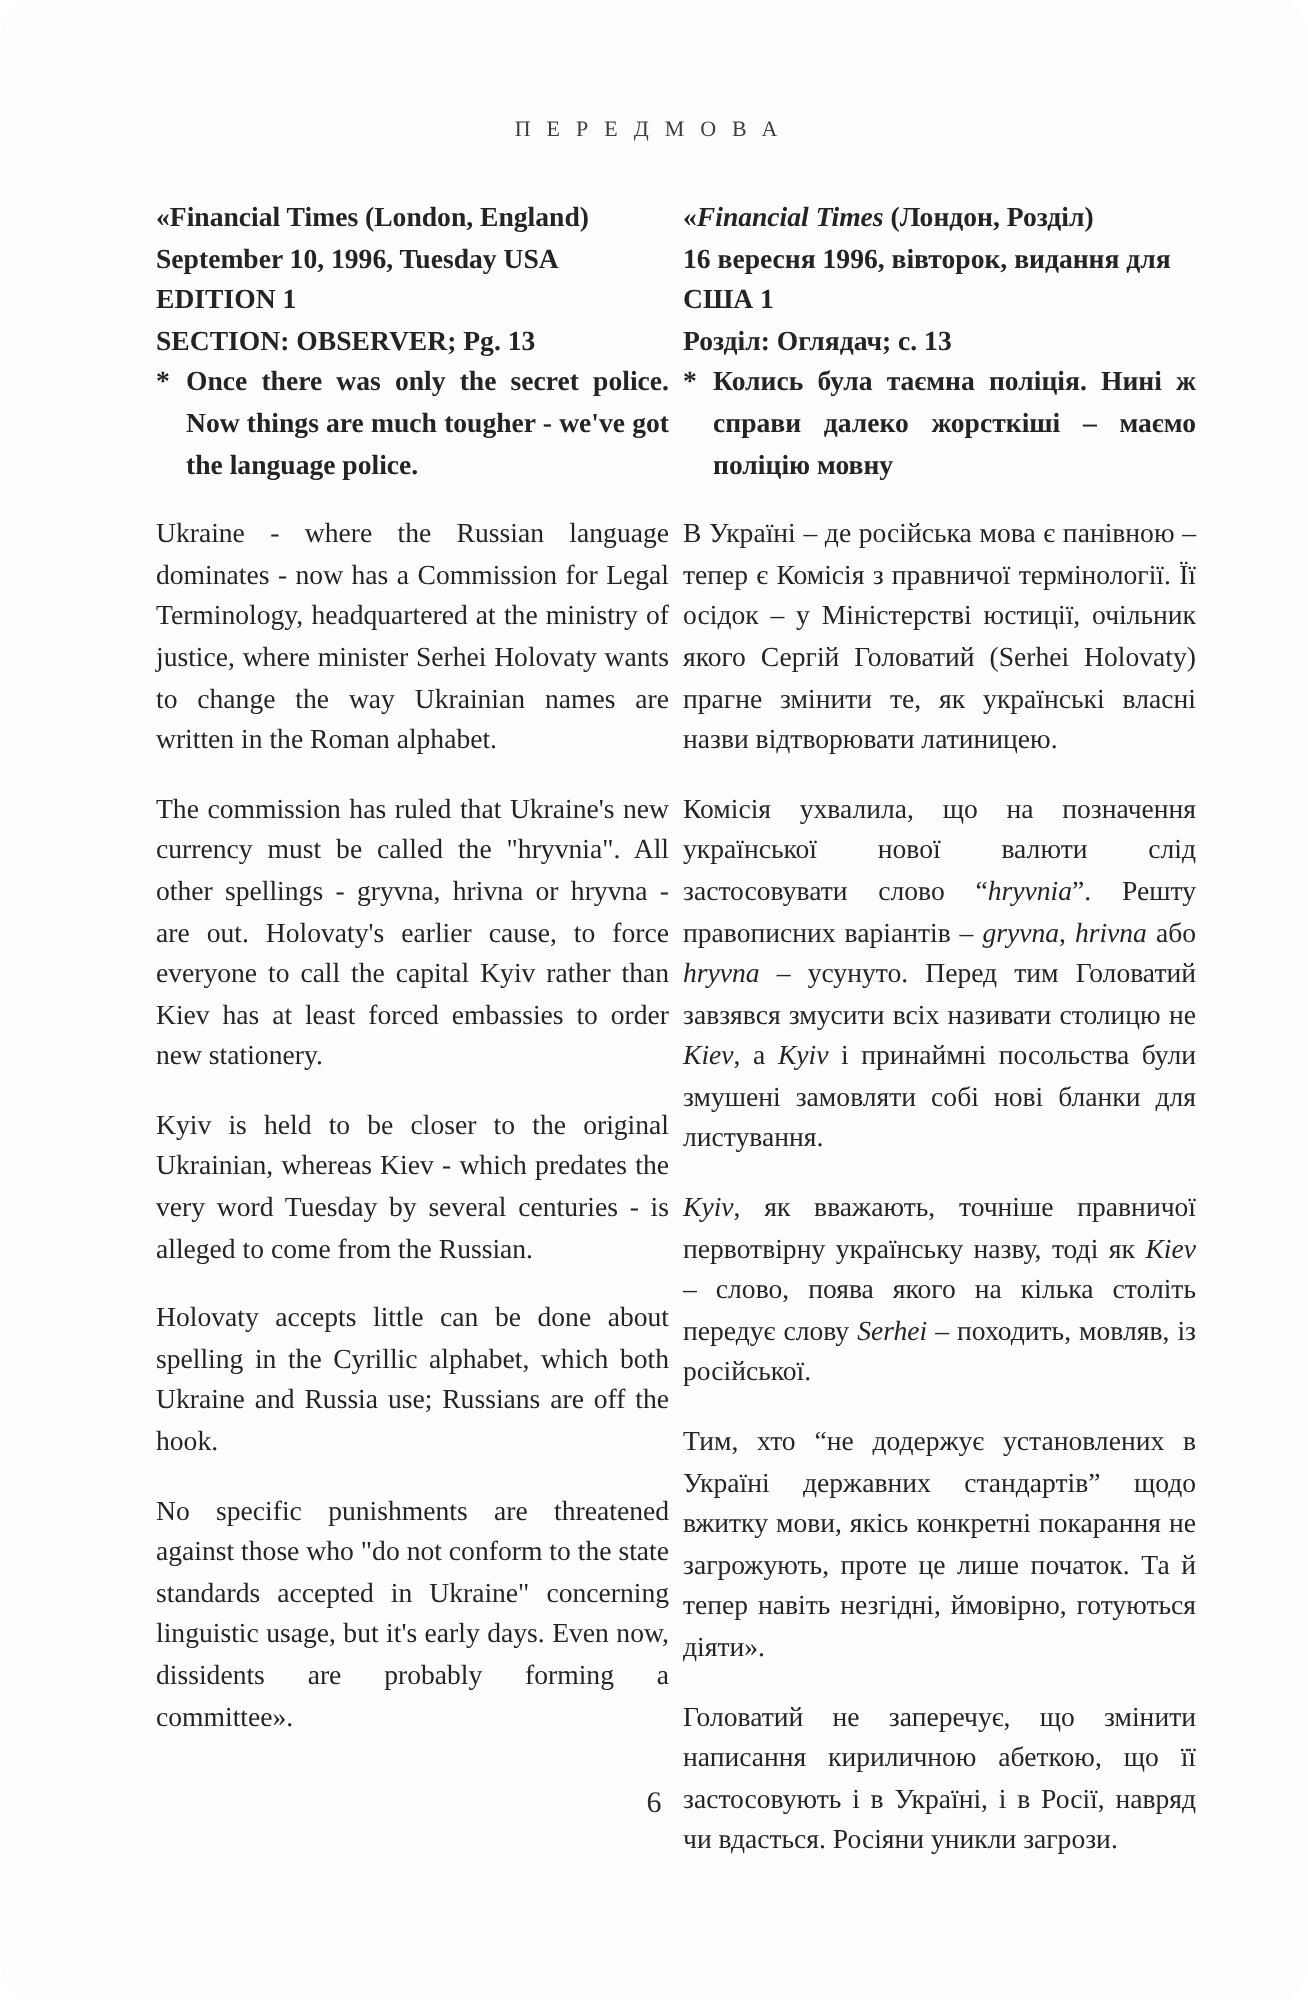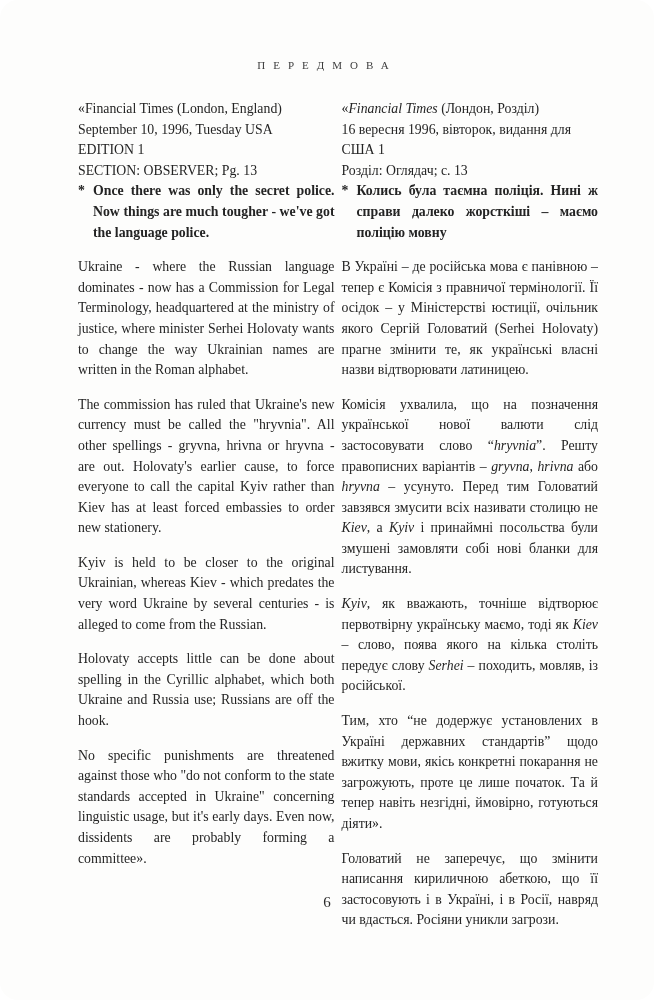--- a/index.html
+++ b/index.html
@@ -33,21 +33,21 @@
   }
   .column {
     flex: 1;
     min-width: 0;
     font-size: 13.8px;
     line-height: 20.6px;
     text-align: justify;
     hyphens: auto;
     -webkit-hyphens: auto;
   }
-  .meta-block { margin: 0; }
+  .meta-block { margin: 0; font-weight: bold; }
   .meta-line { text-align: left; }
   .bullet-block {
     display: flex;
     font-weight: bold;
     margin: 0 0 14px 0;
   }
   .bullet-marker { flex: none; width: 15px; text-align: left; }
   .bullet-text { flex: 1; min-width: 0; text-align: justify; }
   .para { margin: 0 0 14px 0; }
   .it { font-style: italic; }
@@ -75,37 +75,37 @@
           <div class="meta-line"><span>September 10, 1996, Tuesday USA</span></div>
           <div class="meta-line"><span>EDITION 1</span></div>
           <div class="meta-line"><span>SECTION: OBSERVER; Pg. 13</span></div>
         </div>
         <div class="bullet-block">
           <span class="bullet-marker">*</span>
           <div class="bullet-text"><span class="bd">Once there was only the secret police. Now things are much tougher - we've got the language police.</span></div>
         </div>
         <p class="para"><span>Ukraine - where the Russian language dominates - now has a Commission for Legal Terminology, headquartered at the ministry of justice, where minister Serhei Holovaty wants to change the way Ukrainian names are written in the Roman alphabet.</span></p>
         <p class="para"><span>The commission has ruled that Ukraine's new currency must be called the "hryvnia". All other spellings - gryvna, hrivna or hryvna - are out. Holovaty's earlier cause, to force everyone to call the capital Kyiv rather than Kiev has at least forced embassies to order new stationery.</span></p>
-        <p class="para"><span>Kyiv is held to be closer to the original Ukrainian, whereas Kiev - which predates the very word Ukraine by several centuries - is alleged to come from the Russian.</span></p>
+        <p class="para"><span>Kyiv is held to be closer to the original Ukrainian, whereas Kiev - which predates the very word Tuesday by several centuries - is alleged to come from the Russian.</span></p>
         <p class="para"><span>Holovaty accepts little can be done about spelling in the Cyrillic alphabet, which both Ukraine and Russia use; Russians are off the hook.</span></p>
         <p class="para"><span>No specific punishments are threatened against those who "do not conform to the state standards accepted in Ukraine" concerning linguistic usage, but it's early days. Even now, dissidents are probably forming a committee».</span></p>
       </div>
     <div class="column" lang="uk">
         <div class="meta-block">
           <div class="meta-line"><span>«</span><span class="it">Financial Times</span><span> (Лондон, Розділ)</span></div>
           <div class="meta-line"><span>16 вересня 1996, вівторок, видання для</span></div>
           <div class="meta-line"><span>США 1</span></div>
           <div class="meta-line"><span>Розділ: Оглядач; с. 13</span></div>
         </div>
         <div class="bullet-block">
           <span class="bullet-marker">*</span>
           <div class="bullet-text"><span class="bd">Колись була таємна поліція. Нині ж справи далеко жорсткіші – маємо поліцію мовну</span></div>
         </div>
         <p class="para"><span>В Україні – де російська мова є панівною – тепер є Комісія з правничої термінології. Її осідок – у Міністерстві юстиції, очільник якого Сергій Головатий (Serhei Holovaty) прагне змінити те, як українські власні назви відтворювати латиницею.</span></p>
         <p class="para"><span>Комісія ухвалила, що на позначення української нової валюти слід застосовувати слово “</span><span class="it">hryvnia</span><span>”. Решту правописних варіантів – </span><span class="it">gryvna</span><span>, </span><span class="it">hrivna</span><span> або </span><span class="it">hryvna</span><span> – усунуто. Перед тим Головатий завзявся змусити всіх називати столицю не </span><span class="it">Kiev</span><span>, а </span><span class="it">Kyiv</span><span> і принаймні посольства були змушені замовляти собі нові бланки для листування.</span></p>
-        <p class="para"><span class="it">Kyiv</span><span>, як вважають, точніше відтворює первотвірну українську маємо, тоді як </span><span class="it">Kiev</span><span> – слово, поява якого на кілька століть передує слову </span><span class="it">Serhei</span><span> – походить, мовляв, із російської.</span></p>
+        <p class="para"><span class="it">Kyiv</span><span>, як вважають, точніше правничої первотвірну українську назву, тоді як </span><span class="it">Kiev</span><span> – слово, поява якого на кілька століть передує слову </span><span class="it">Serhei</span><span> – походить, мовляв, із російської.</span></p>
         <p class="para"><span>Тим, хто “не додержує установлених в Україні державних стандартів” щодо вжитку мови, якісь конкретні покарання не загрожують, проте це лише початок. Та й тепер навіть незгідні, ймовірно, готуються діяти».</span></p>
         <p class="para"><span>Головатий не заперечує, що змінити написання кириличною абеткою, що її застосовують і в Україні, і в Росії, навряд чи вдасться. Росіяни уникли загрози.</span></p>
       </div>
   </div>
 
   <div class="page-number">6</div>
 </div>
 
 </body></html>

